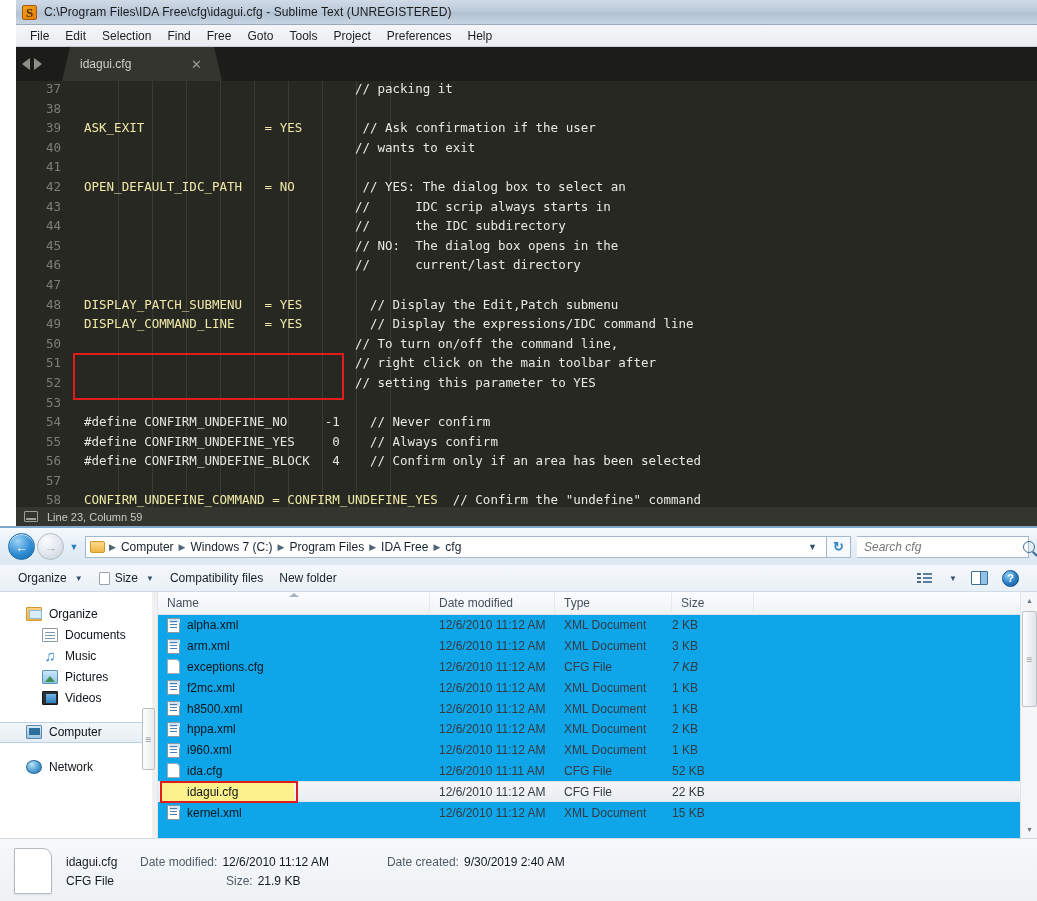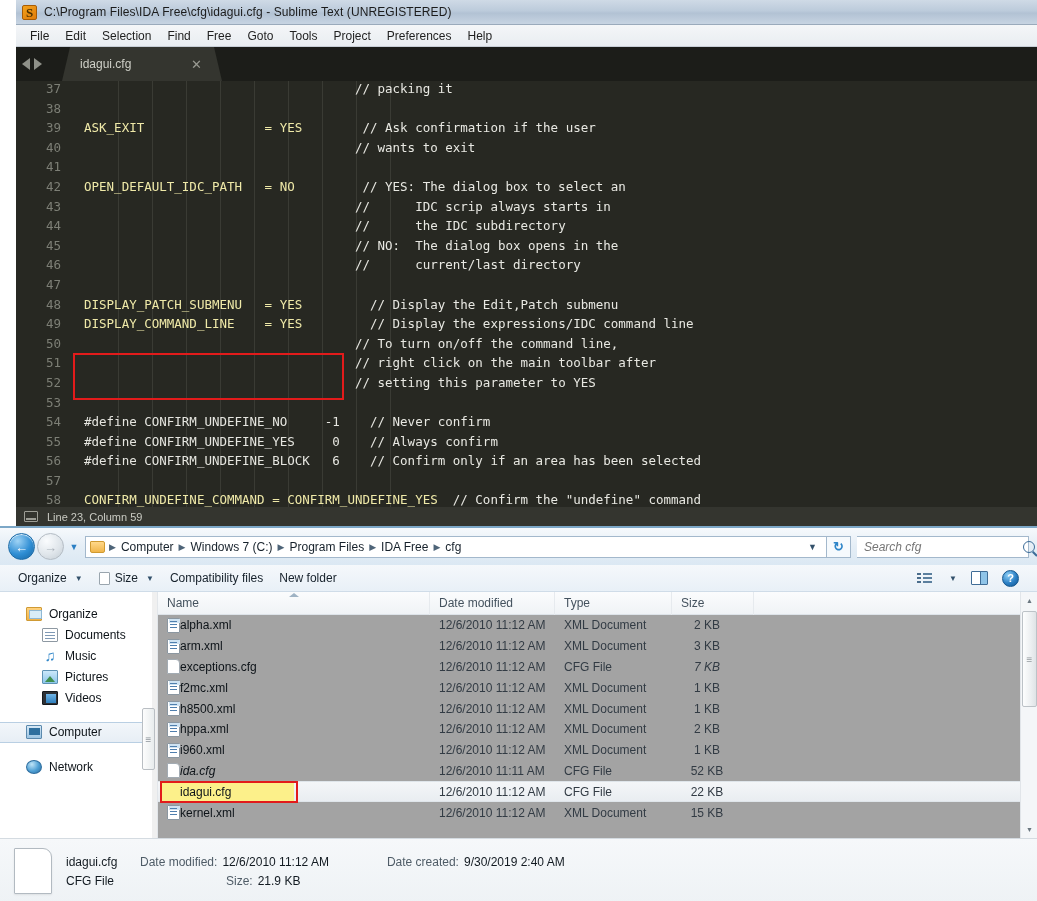--- a/index.html
+++ b/index.html
@@ -185,47 +185,47 @@
   .ic-network { border-radius:50%; background:radial-gradient(circle at 35% 28%, #bfe4f7 0%, #4e9fd4 55%, #2e6d9e 100%); border:1px solid #2d6d9e; }
   .nav-sep { height:14px; }
 
   .splitter { width:5px; background:#f0f0f0; position:relative; }
   .nav-scroll {
     position:absolute; right:2px; top:116px; width:13px; height:62px;
     background:linear-gradient(90deg,#fdfdfd,#e8eced); border:1px solid #b9bec3; border-radius:2px;
   }
   .nav-scroll::after { content:"≡"; position:absolute; left:0; right:0; top:50%; transform:translateY(-50%); text-align:center; font-size:10px; color:#8d949a; }
 
-  .listpane { flex:1; background:#a3a3a3; position:relative; border-left:1px solid #e2e6ea; }
+  .listpane { flex:1; background:#0ea5e9; position:relative; border-left:1px solid #e2e6ea; }
   .col-head {
     height:23px; background:linear-gradient(180deg,#fbfcfd,#f0f3f6);
     border-bottom:1px solid #dde3e9; display:flex; align-items:center; position:relative;
   }
   .col {
     font-size:12px; color:#44525e; padding-left:9px; height:23px; display:flex;
     align-items:center; border-right:1px solid #e6eaee; position:relative; cursor:pointer;
   }
   .sort-ind {
     position:absolute; left:50%; top:1px; transform:translateX(-50%);
     width:0;height:0;border-left:5px solid transparent;border-right:5px solid transparent;border-bottom:4px solid #9fb3c4;
   }
   .frow { height:20.8px; display:flex; align-items:center; font-size:12px; color:#0d1318; position:relative; }
   .frow.selected { background:linear-gradient(180deg,#f4f6f8,#e9edf1); border-top:1px solid #dfe5ea; border-bottom:1px solid #dfe5ea; }
-  .fname { display:flex; align-items:center; padding-left:9px; }
+  .fname { display:flex; align-items:center; gap:7px; padding-left:9px; }
   .fname-text { position:relative; z-index:2; }
   .f-ic { width:13px; height:15px; flex:none; position:relative; }
   .f-ic-cfg { background:#ffffff; border:1px solid #a2abb3; border-radius:1px 4px 1px 1px; }
   .f-ic-xml { background:#ffffff; border:1px solid #8b97a1; border-radius:1px; }
   .f-ic-xml::after {
     content:""; position:absolute; left:2px; top:2px; right:2px; bottom:3px;
     background:repeating-linear-gradient(180deg,#4f7fae 0 1px,transparent 1px 3px);
   }
   .f-ic-xml::before { content:""; position:absolute; left:1px; top:0px; width:11px; height:4px; background:#cfe3f2; }
   .fcell { font-size:12px; color:#323b44; }
-  .fcell.num { text-align:center; }
+  .fcell.num { text-align:left; }
   .row-hl {
     position:absolute; left:4px; top:1px; width:132px; height:18px;
     background:#fcf08a; z-index:1;
   }
   .row-annot {
     position:absolute; left:2px; top:-1px; width:138px; height:22px;
     border:2px solid #e21b1b; z-index:3; pointer-events:none;
   }
 
   .list-scroll { width:17px; background:#f4f6f8; border-left:1px solid #e1e5e9; position:relative; }
@@ -312,21 +312,21 @@
         <div class="code-row"><div class="gutter">46</div><div class="code-text"><span class="tok-key">                                    </span><span class="tok-cmt">//      current/last directory</span></div></div>
         <div class="code-row"><div class="gutter">47</div><div class="code-text"></div></div>
         <div class="code-row"><div class="gutter">48</div><div class="code-text"><span class="tok-key">DISPLAY_PATCH_SUBMENU   = YES         </span><span class="tok-cmt">// Display the Edit,Patch submenu</span></div></div>
         <div class="code-row"><div class="gutter">49</div><div class="code-text"><span class="tok-key">DISPLAY_COMMAND_LINE    = YES         </span><span class="tok-cmt">// Display the expressions/IDC command line</span></div></div>
         <div class="code-row"><div class="gutter">50</div><div class="code-text"><span class="tok-key">                                    </span><span class="tok-cmt">// To turn on/off the command line,</span></div></div>
         <div class="code-row"><div class="gutter">51</div><div class="code-text"><span class="tok-key">                                    </span><span class="tok-cmt">// right click on the main toolbar after</span></div></div>
         <div class="code-row"><div class="gutter">52</div><div class="code-text"><span class="tok-key">                                    </span><span class="tok-cmt">// setting this parameter to YES</span></div></div>
         <div class="code-row"><div class="gutter">53</div><div class="code-text"></div></div>
         <div class="code-row"><div class="gutter">54</div><div class="code-text"><span class="tok-def">#define CONFIRM_UNDEFINE_NO     -1    </span><span class="tok-cmt">// Never confirm</span></div></div>
         <div class="code-row"><div class="gutter">55</div><div class="code-text"><span class="tok-def">#define CONFIRM_UNDEFINE_YES     0    </span><span class="tok-cmt">// Always confirm</span></div></div>
-        <div class="code-row"><div class="gutter">56</div><div class="code-text"><span class="tok-def">#define CONFIRM_UNDEFINE_BLOCK   6    </span><span class="tok-cmt">// Confirm only if an area has been selected</span></div></div>
+        <div class="code-row"><div class="gutter">56</div><div class="code-text"><span class="tok-def">#define CONFIRM_UNDEFINE_BLOCK   4    </span><span class="tok-cmt">// Confirm only if an area has been selected</span></div></div>
         <div class="code-row"><div class="gutter">57</div><div class="code-text"></div></div>
         <div class="code-row"><div class="gutter">58</div><div class="code-text"><span class="tok-key">CONFIRM_UNDEFINE_COMMAND = CONFIRM_UNDEFINE_YES  </span><span class="tok-cmt">// Confirm the "undefine" command</span></div></div>
       </div>
     <div class="st-annot" style="border-color: rgb(226, 27, 27);"></div>
   </div>
 
   <div class="st-statusbar">
     <div class="sb-icon"></div>
     <div class="sb-text">Line 23, Column 59</div>
   </div>
@@ -509,21 +509,21 @@
           <div class="frow">
             <div class="fname" style="width: 272px;">
               <span class="f-ic f-ic-xml"></span>
               <span class="fname-text">i960.xml</span>
             </div>
             <div class="fcell" style="width: 125px; padding-left: 9px;">12/6/2010 11:12 AM</div>
             <div class="fcell" style="width: 117px; padding-left: 9px;">XML Document</div>
             <div class="fcell num" style="width: 82px; padding-right: 12px;">1 KB</div>
           </div>
           <div class="frow">
-            <div class="fname" style="width: 272px; font-style: italic;">
+            <div class="fname" style="width: 272px;">
               <span class="f-ic f-ic-cfg"></span>
               <span class="fname-text">ida.cfg</span>
             </div>
             <div class="fcell" style="width: 125px; padding-left: 9px;">12/6/2010 11:11 AM</div>
             <div class="fcell" style="width: 117px; padding-left: 9px;">CFG File</div>
             <div class="fcell num" style="width: 82px; padding-right: 12px;">52 KB</div>
           </div>
           <div class="frow selected">
             <div class="row-hl" style="background: rgb(252, 240, 138);"></div>
             <div class="row-annot" style="border-color: rgb(226, 27, 27);"></div>

